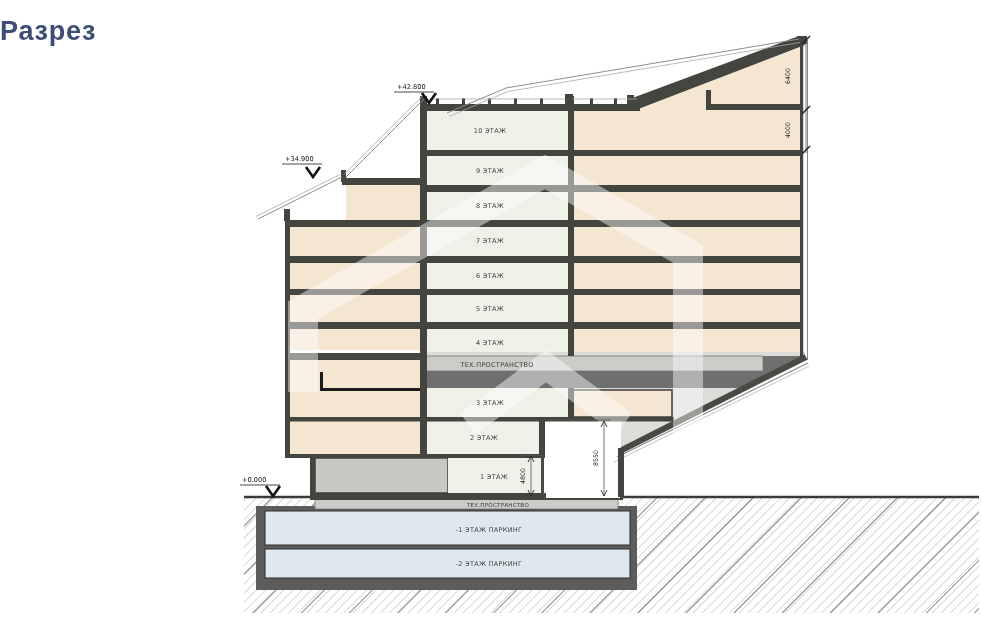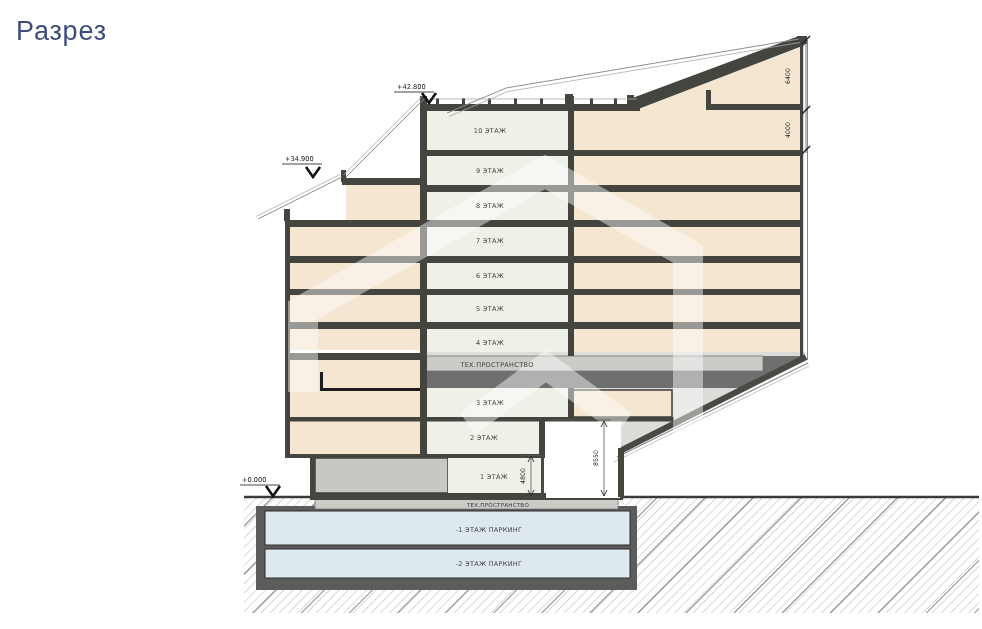--- a/index.html
+++ b/index.html
@@ -1,18 +1,18 @@
 <!DOCTYPE html>
 <html style="--accent-title: #3D4D78; --beige: #F4E6D1; --interior: #EFF1E9; --slab: #45453F; --parking: #DDE8EF; --tech-light: #C9CCC7; --tech-dark: #6F6F6F; --gray-block: #C6C8C4; --soffit: #DBDDD9; --basement-wall: #5C5C5C;"><head>
 <meta charset="utf-8">
 <style>
   html,body{margin:0;padding:0;background:#fff;}
   .stage{position:relative;width:982px;height:629px;background:#fff;overflow:hidden;
          font-family:"Liberation Sans",sans-serif;}
-  .page-title{position:absolute;left:16px;top:16px;font-size:27px;font-weight:400;
+  .page-title{position:absolute;left:0;top:16px;font-size:27px;font-weight:700;
               letter-spacing:.8px;color:var(--accent-title,#3D4D78);}
   svg{position:absolute;left:0;top:0;}
   .c-beige{fill:var(--beige,#F4E6D1);}
   .c-int{fill:var(--interior,#EFF1E9);}
   .c-slab{fill:var(--slab,#45453F);}
   .c-park{fill:var(--parking,#DDE8EF);stroke:#2e2e2e;stroke-width:1;}
   .c-techl{fill:var(--tech-light,#C9CCC7);stroke:#6a6a66;stroke-width:.7;}
   .c-techd{fill:var(--tech-dark,#6F6F6F);}
   .c-gray{fill:var(--gray-block,#C6C8C4);stroke:#3a3a38;stroke-width:1.4;}
   .c-soffit{fill:var(--soffit,#DBDDD9);}

